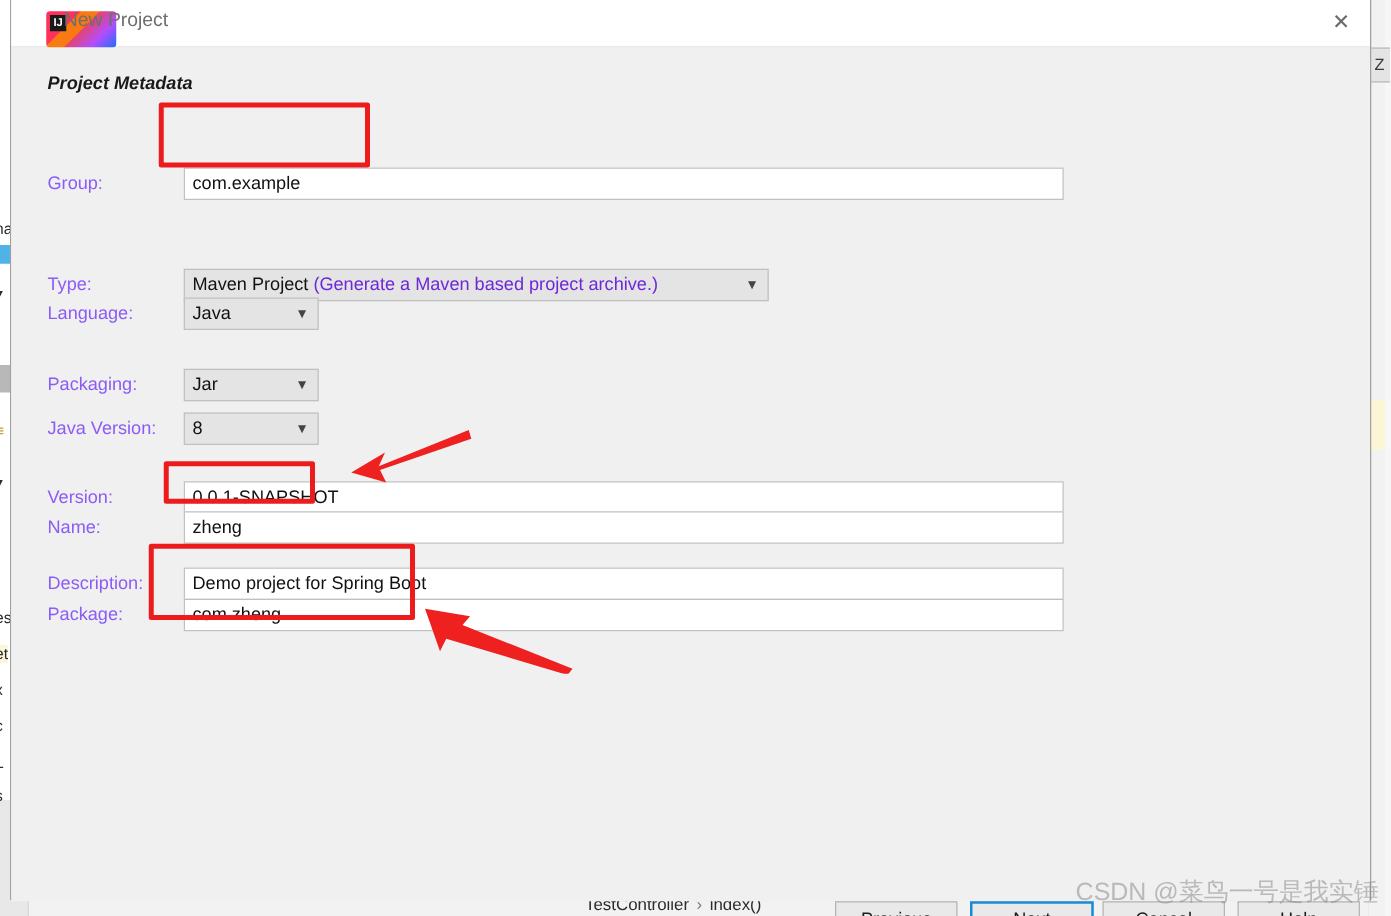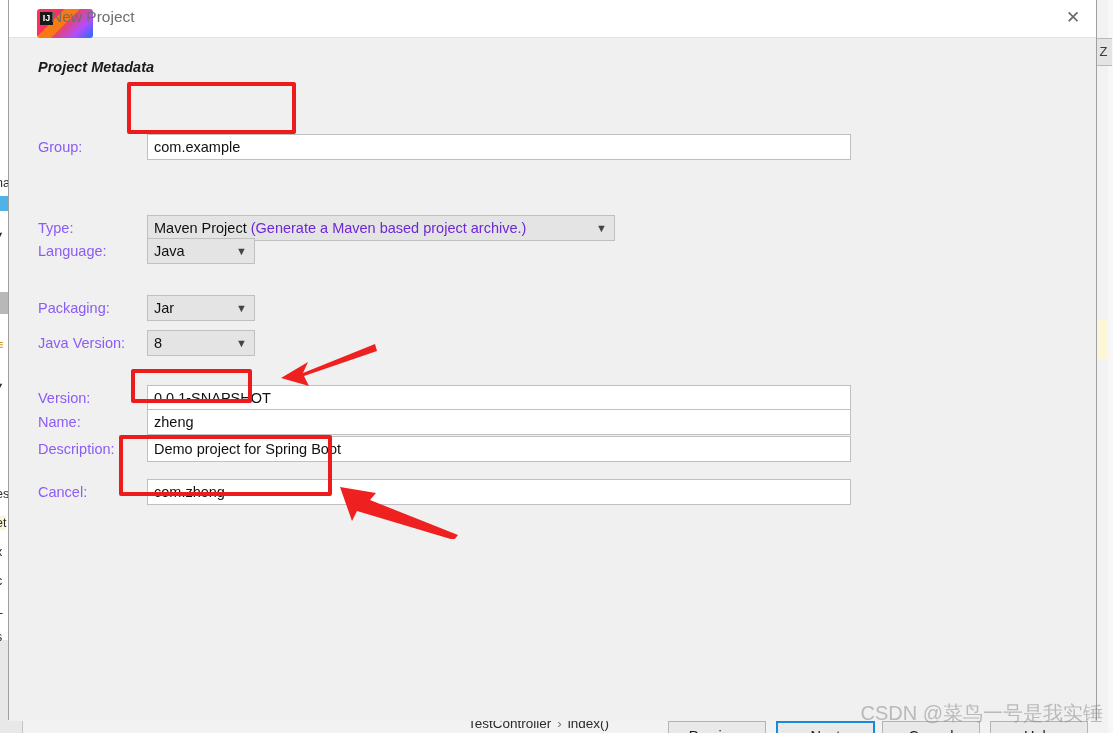--- a/index.html
+++ b/index.html
@@ -368,27 +368,27 @@
     <div class="frow" style="top:347px;">
       <div class="flabel">Version:</div>
       <input class="ftext" value="0.0.1-SNAPSHOT" style="">
     </div>
 
     <div class="frow" style="top:371px;">
       <div class="flabel">Name:</div>
       <input class="ftext" value="zheng" style="">
     </div>
 
-    <div class="frow" style="top:398px;">
+    <div class="frow" style="top:416px;">
       <div class="flabel">Description:</div>
       <input class="ftext" value="Demo project for Spring Boot" style="">
     </div>
 
     <div class="frow" style="top:441px;">
-      <div class="flabel">Cancel:</div>
+      <div class="flabel">Package:</div>
       <input class="ftext" value="com.zheng" style="">
     </div>
 
     <div class="dlg-btn" style="left:659px; top:683px; width:98px;">Previous</div>
     <div class="dlg-btn default" style="left:767px; top:683px; width:99px;">Next</div>
     <div class="dlg-btn" style="left:873px; top:683px; width:98px;">Cancel</div>
     <div class="dlg-btn" style="left:981px; top:683px; width:98px;">Help</div>
 
   </div>
 </div>

